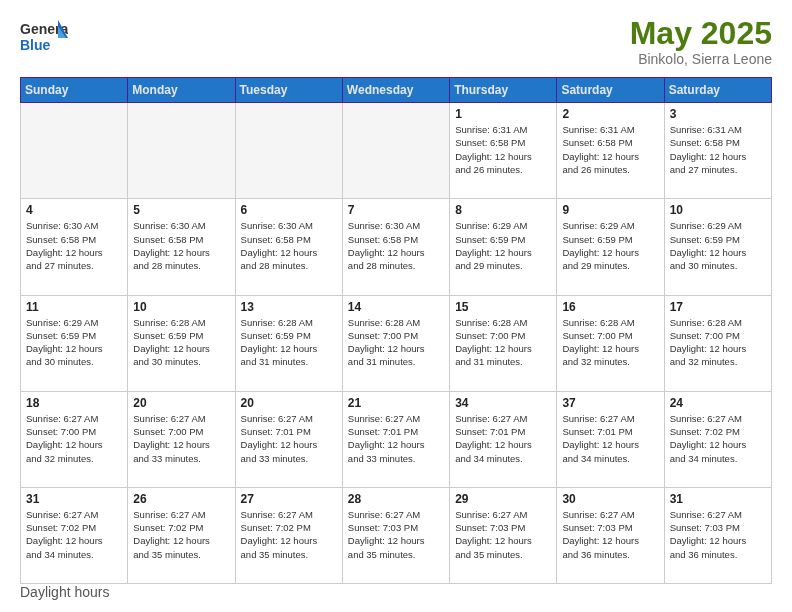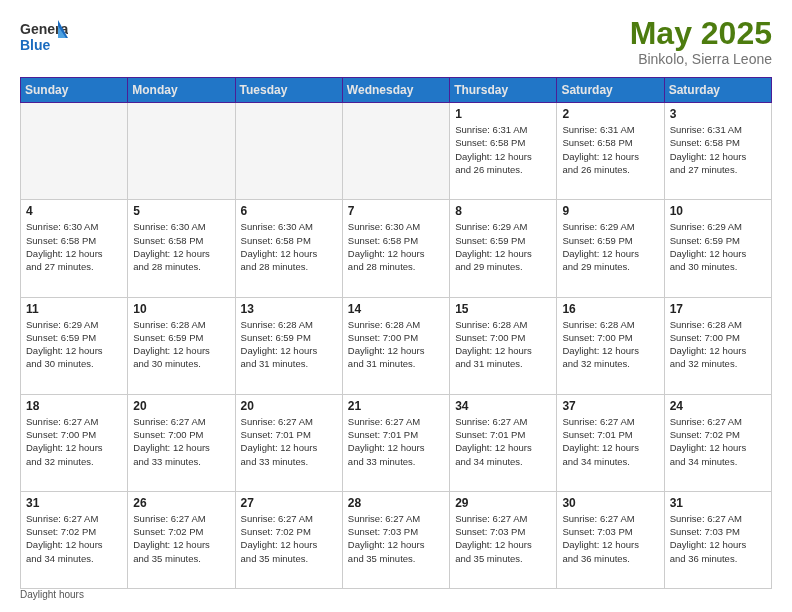--- a/index.html
+++ b/index.html
@@ -76,21 +76,21 @@
       display: block;
       margin-bottom: 2px;
     }
     .day-info {
       line-height: 1.4;
       font-size: 9.5px;
       color: #333;
     }
     .footer {
       margin-top: 0;
-      font-size: 10px;
+      font-size: 14px;
       color: #555;
       text-align: left;
     }
     
     .logo-shape {
       display: inline-flex;
       align-items: center;
     }
   </style>
 </head>

